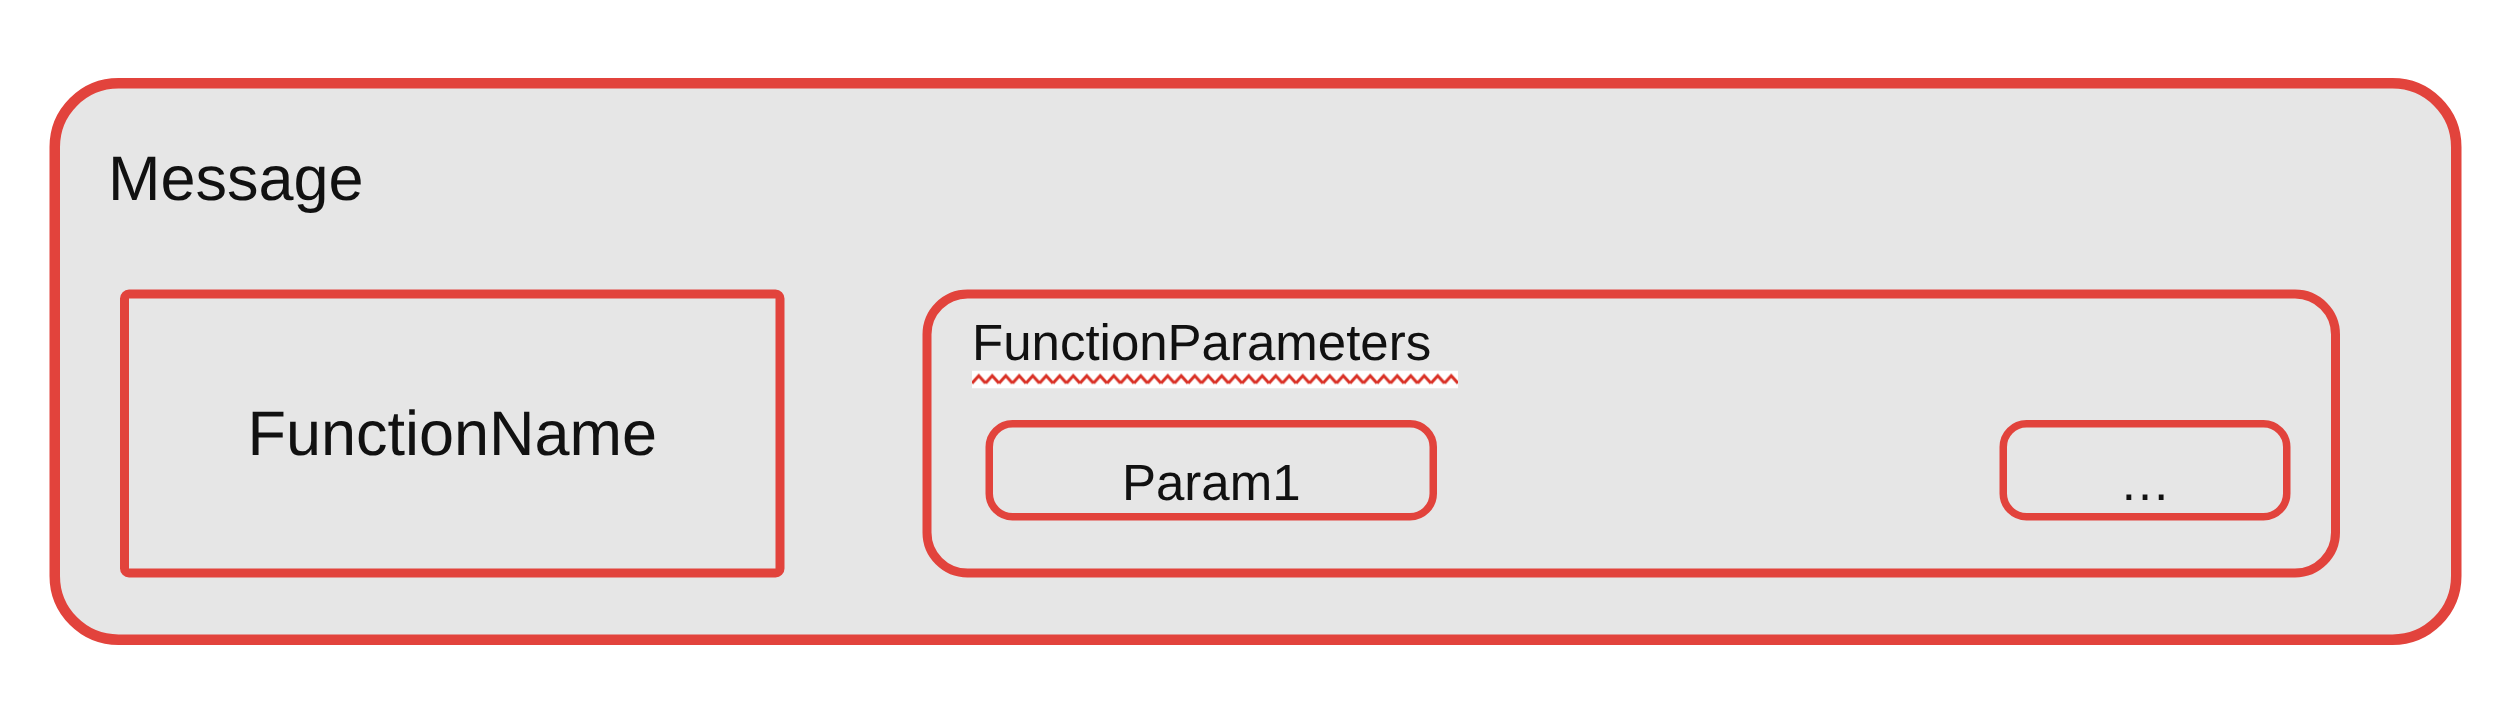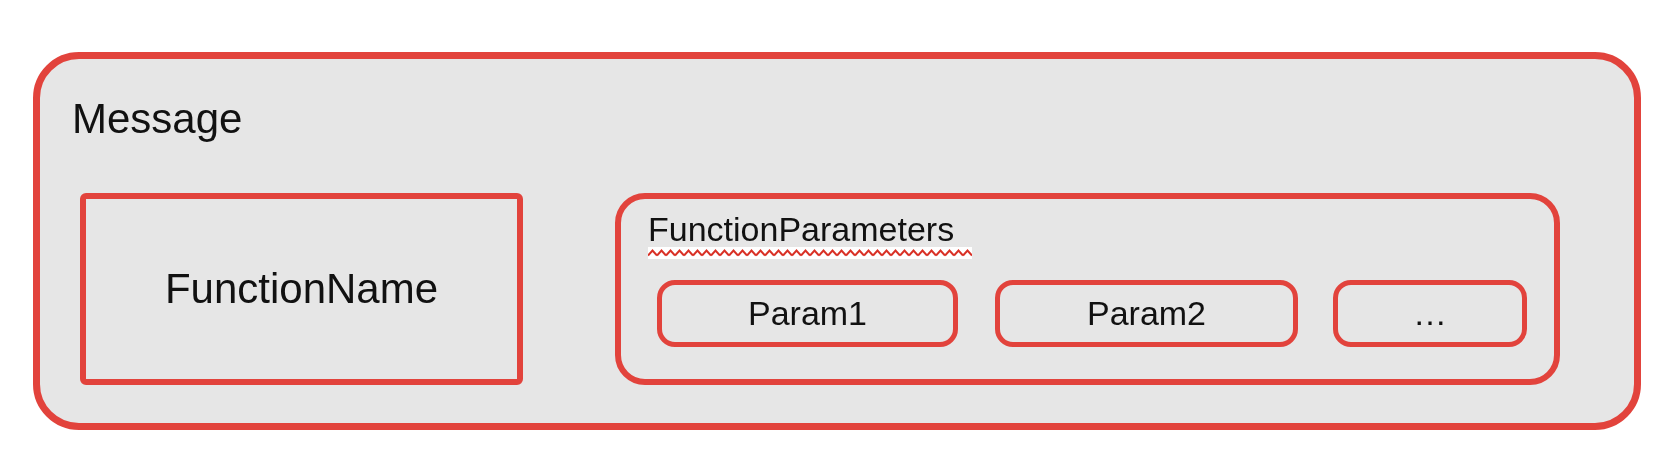--- a/index.html
+++ b/index.html
@@ -73,21 +73,21 @@
     left: 27px; top: 48px;
     display: block;
   }
   .param-box {
     position: absolute;
     top: 81px;
     height: 67px;
     border: 5px solid var(--box-border);
     border-radius: 18px;
     background: var(--box-fill);
-    display: flex; align-items: center; justify-content: center;
+    display: flex; align-items: flex-end; justify-content: center;
   }
   .param-box.p1 { left: 36px;  width: 301px; }
   .param-box.p2 { left: 374px; width: 303px; }
   .param-box.p3 { left: 712px; width: 194px; }
   .param-label {
     font-size: 34px;
     white-space: nowrap;
   }
 </style>
 </head>
@@ -114,23 +114,20 @@
           </pattern>
         </defs>
         <rect width="324" height="12" fill="#ffffff"></rect>
         <rect width="324" height="12" fill="url(#zigzag)"></rect>
       </svg>
 
       <div class="param-box p1">
         <span class="param-label">Param1</span>
       </div>
 
-      <div class="param-box p2">
-        <span class="param-label">Param2</span>
-      </div>
 
       <div class="param-box p3">
         <span class="param-label">…</span>
       </div>
 
     </div>
   </div>
 </div>
 
 </body></html>

